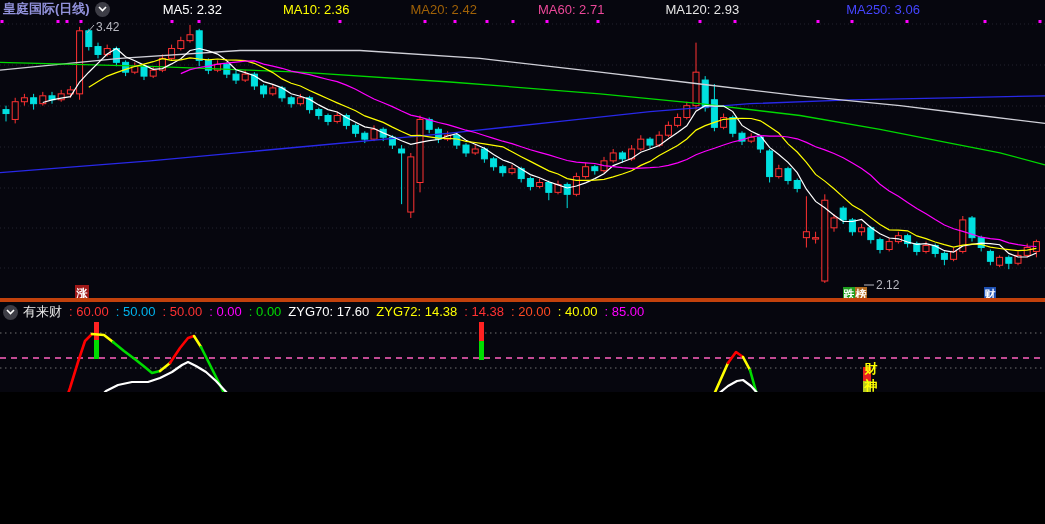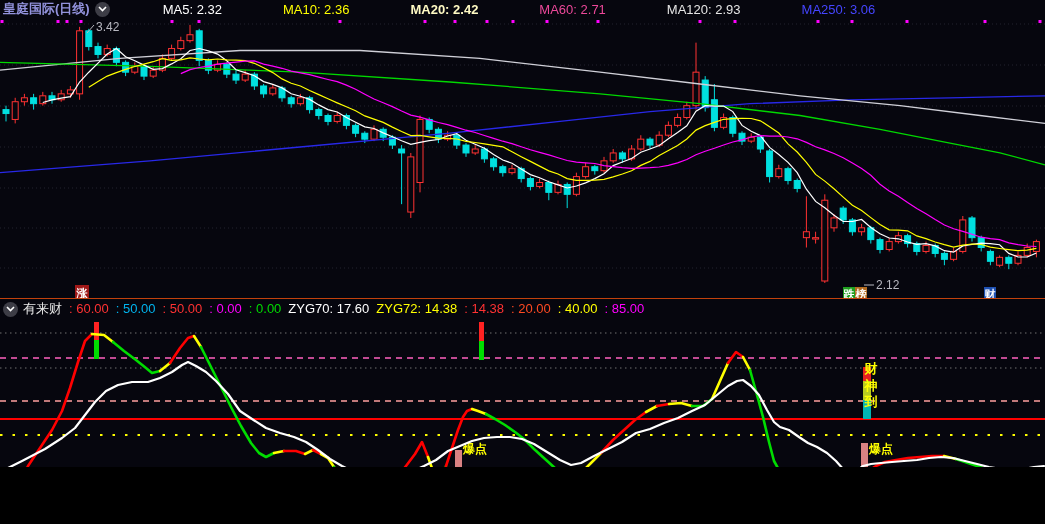--- a/index.html
+++ b/index.html
@@ -1,24 +1,24 @@
 <!DOCTYPE html>
 <html><head>
 <meta charset="utf-8">
 <style>
   html,body{margin:0;padding:0;background:#000;}
   .app{
-    position:relative;width:1045px;height:467px;overflow:hidden;
+    position:relative;width:1045px;height:392px;overflow:hidden;
     background:#06060e;
     font-family:"Liberation Sans","DejaVu Sans",sans-serif;
     -webkit-font-smoothing:none;
   }
   .hdr{position:absolute;left:0;width:100%;display:flex;align-items:center;font-size:13px;white-space:nowrap;}
   .hdr-main{top:0;height:18px;}
-  .hdr-ind{top:298px;height:20px;border-top:1px solid #c2410c;}
+  .hdr-ind{top:298px;height:20px;border-top:4px solid #c2410c;}
   .title{margin-left:3px;font-weight:bold;}
   .chev{display:inline-flex;align-items:center;justify-content:center;width:15px;height:15px;border-radius:50%;background:#3d3d46;margin:0 5px;cursor:pointer;}
   .chev svg{display:block;}
   .legend span{margin-right:13px;padding-left:48px;}
   .ind-items span{margin-right:7px;}
   svg.chart{position:absolute;left:0;display:block;}
   #main-chart{top:18px;}
   #ind-chart{top:318px;}
   .bottom-strip{position:absolute;left:0;top:517px;width:100%;height:7px;background:#0d1117;border-top:1px solid #232832;}
   text{font-family:"Liberation Sans","DejaVu Sans",sans-serif;}
@@ -28,21 +28,21 @@
 
 <div class="app">
 
   <div class="hdr hdr-main">
     <span class="title" style="color: rgb(147, 147, 221);">皇庭国际(日线)</span>
     <span class="chev">
       <svg width="9" height="6" viewBox="0 0 9 6">
         <path d="M1 1 L4.5 4.5 L8 1" stroke="#ffffff" stroke-width="1.6" fill="none"></path>
       </svg>
     </span>
-    <span class="legend" id="ma-legend"><span style="color: rgb(255, 255, 255);">MA5: 2.32</span><span style="color: rgb(255, 255, 0);">MA10: 2.36</span><span style="color: #fef9c3; font-weight: bold;">MA20: 2.42</span><span style="color: #ec4899;">MA60: 2.71</span><span style="color: #e5e5e5;">MA120: 2.93</span><span style="color: rgb(69, 69, 255);">MA250: 3.06</span></span>
+    <span class="legend" id="ma-legend"><span style="color: rgb(255, 255, 255);">MA5: 2.32</span><span style="color: rgb(255, 255, 0);">MA10: 2.36</span><span style="color: #a16207;">MA20: 2.42</span><span style="color: #ec4899;">MA60: 2.71</span><span style="color: #e5e5e5;">MA120: 2.93</span><span style="color: rgb(69, 69, 255); margin-left: 46px;">MA250: 3.06</span></span>
   </div>
 
   <svg id="main-chart" class="chart" width="1045" height="280">
       <line x1="0" y1="6" x2="1045" y2="6" stroke="#23232e" stroke-width="1" stroke-dasharray="1,3"></line>
       <line x1="0" y1="47" x2="1045" y2="47" stroke="#23232e" stroke-width="1" stroke-dasharray="1,3"></line>
       <line x1="0" y1="88" x2="1045" y2="88" stroke="#23232e" stroke-width="1" stroke-dasharray="1,3"></line>
       <line x1="0" y1="129" x2="1045" y2="129" stroke="#23232e" stroke-width="1" stroke-dasharray="1,3"></line>
       <line x1="0" y1="170" x2="1045" y2="170" stroke="#23232e" stroke-width="1" stroke-dasharray="1,3"></line>
       <line x1="0" y1="210" x2="1045" y2="210" stroke="#23232e" stroke-width="1" stroke-dasharray="1,3"></line>
       <line x1="0" y1="250" x2="1045" y2="250" stroke="#23232e" stroke-width="1" stroke-dasharray="1,3"></line>

